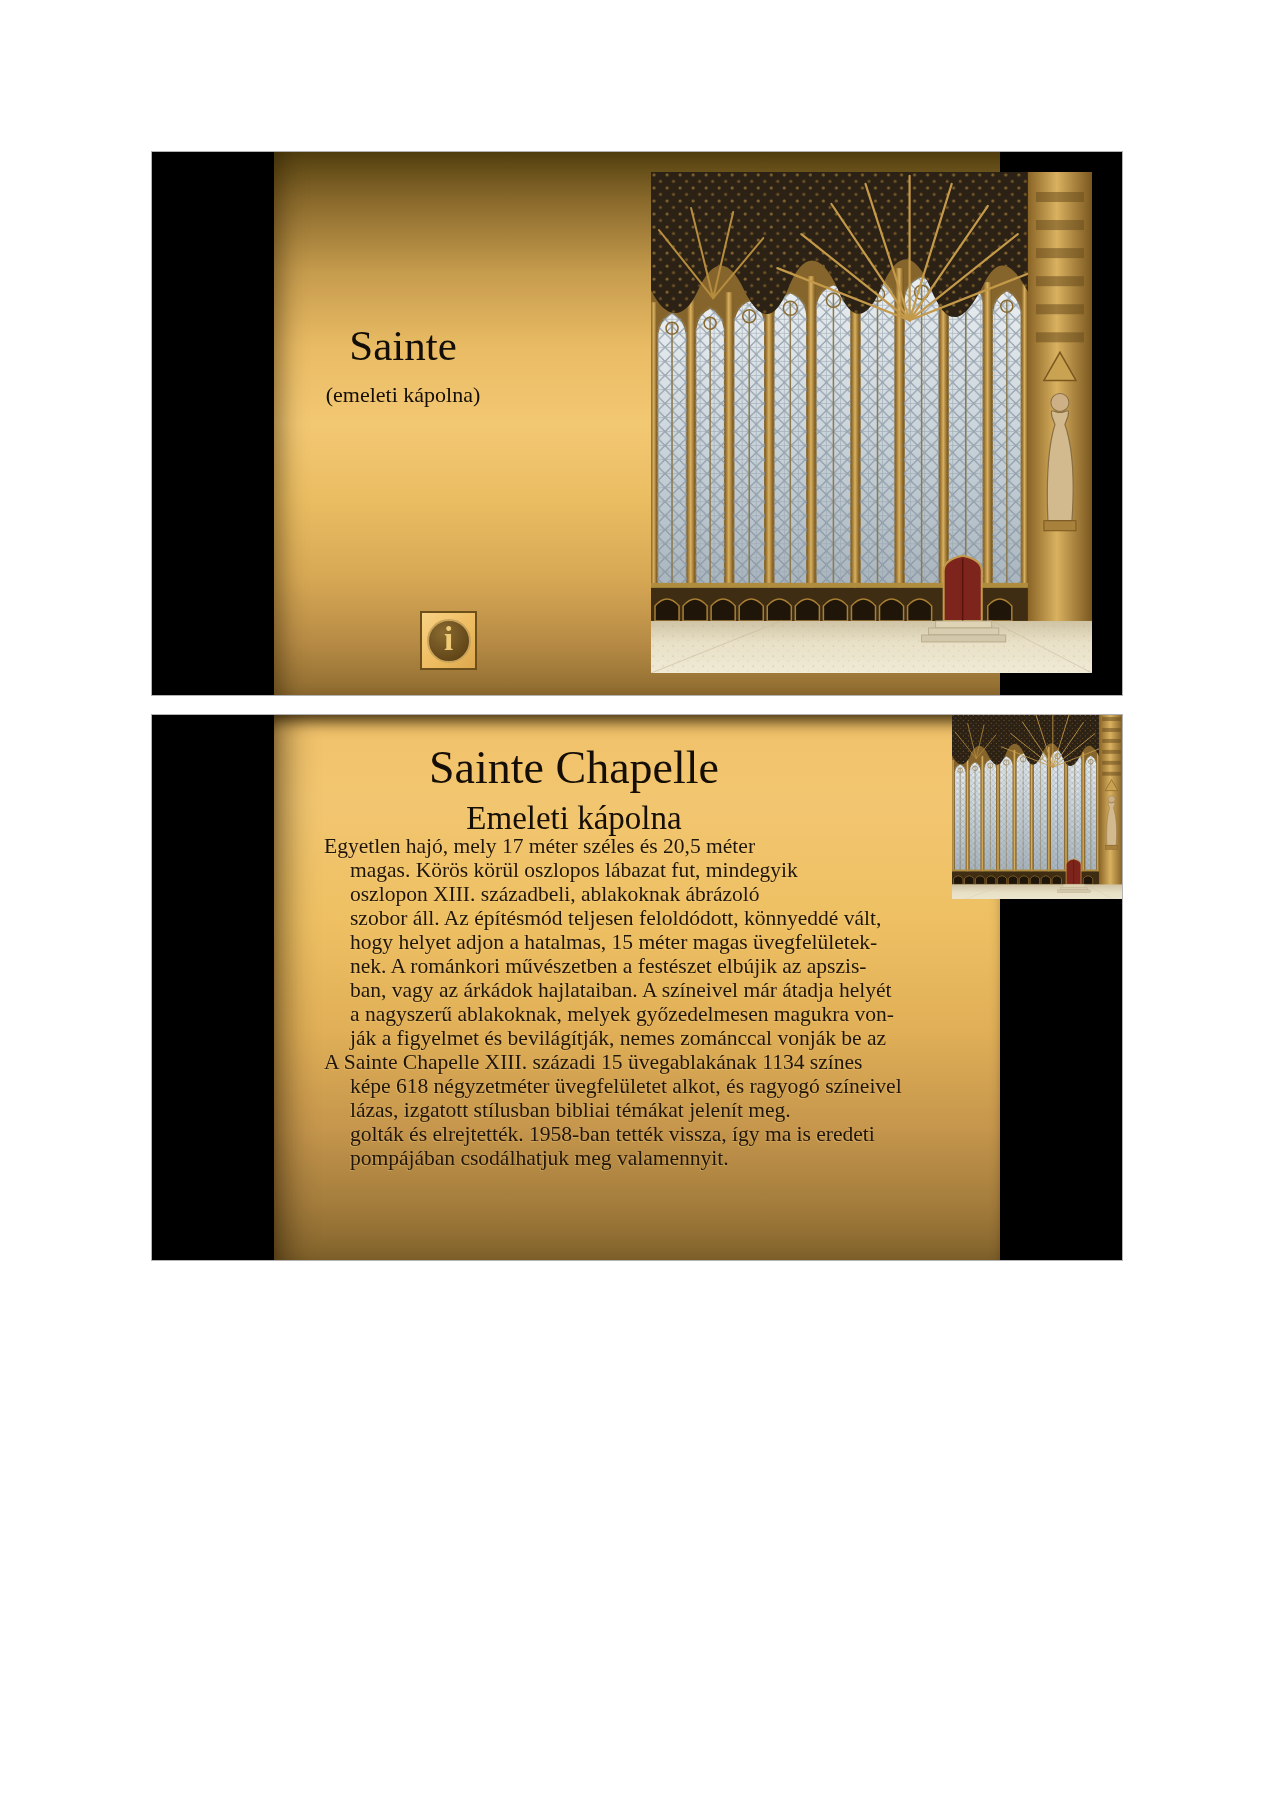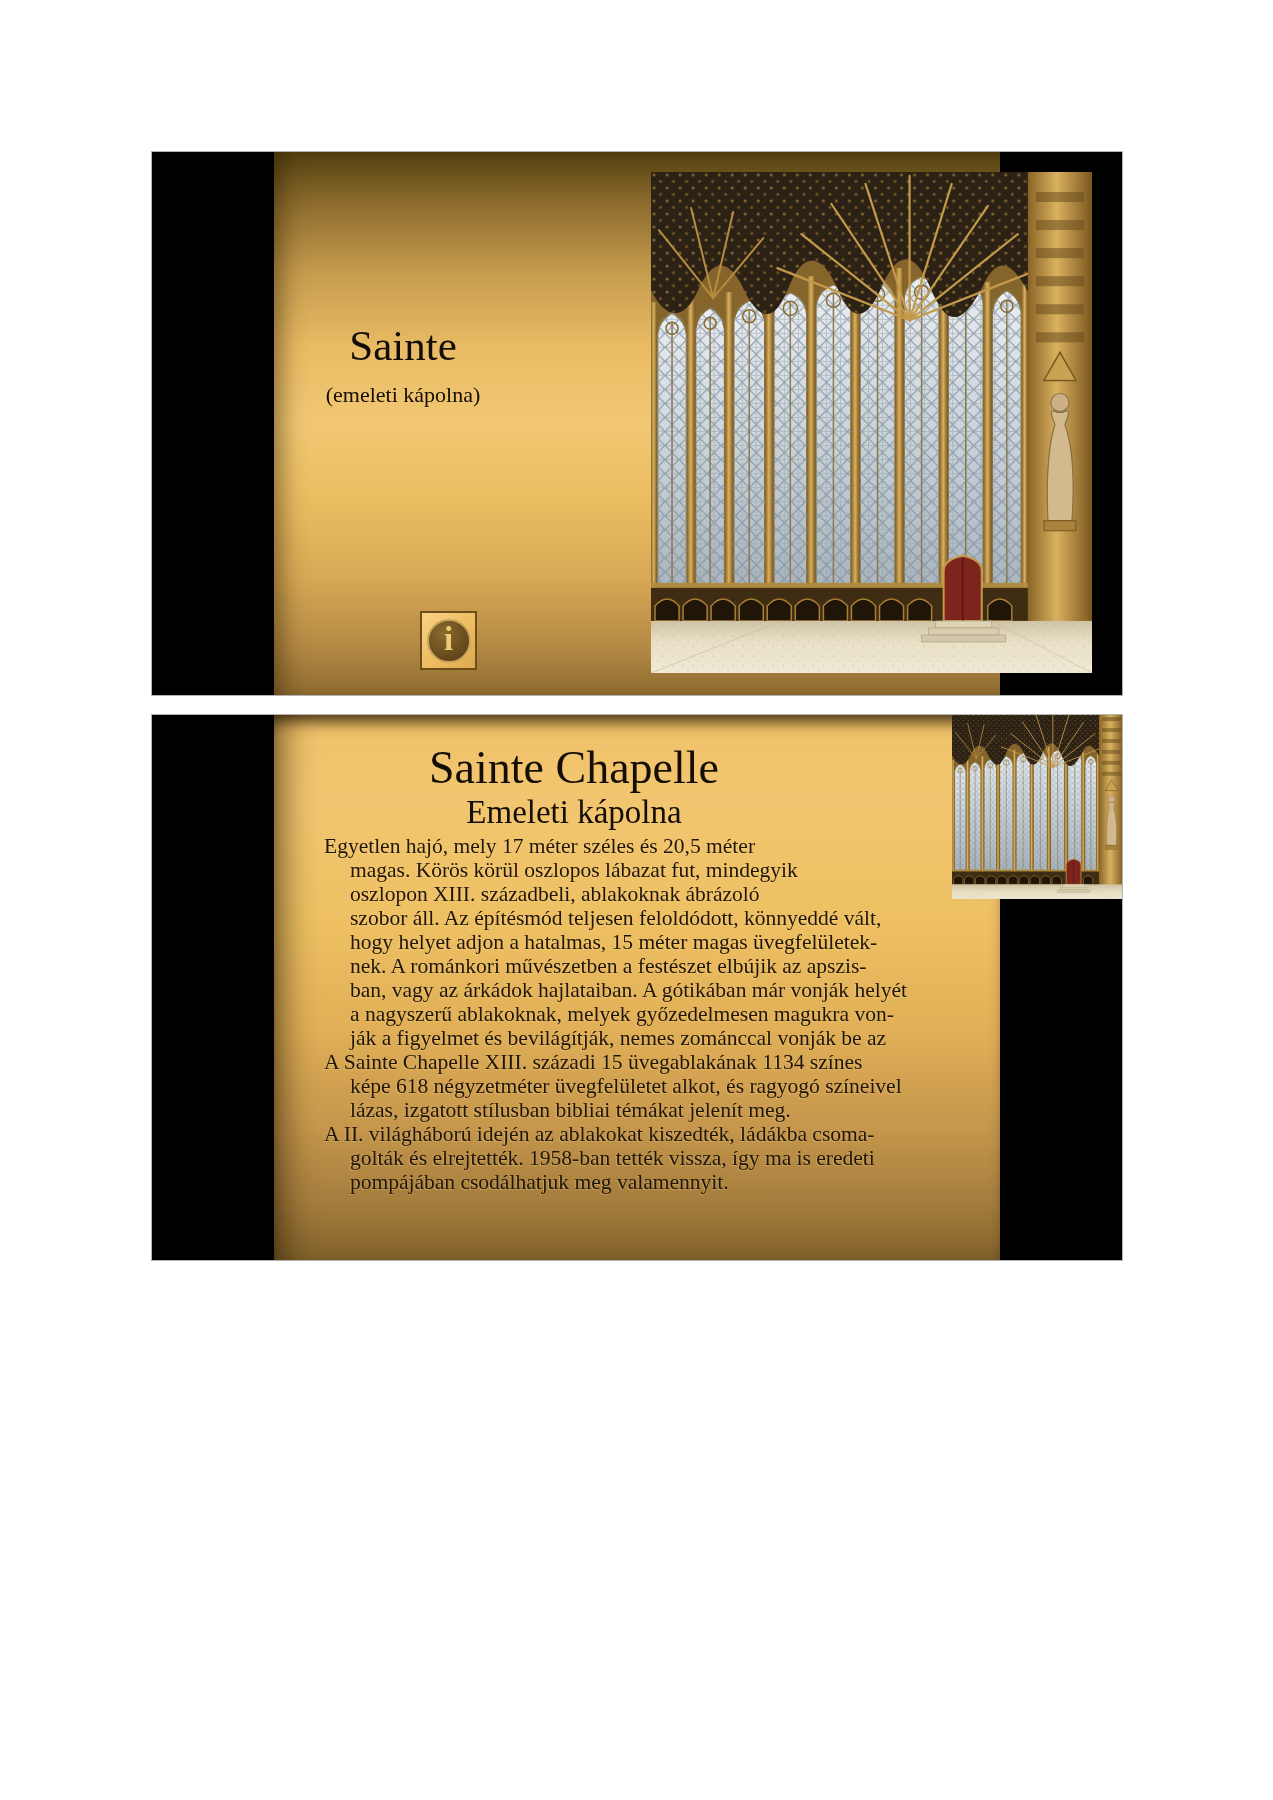--- a/index.html
+++ b/index.html
@@ -69,21 +69,21 @@
   }
   .info-i{
     font-family:"Liberation Serif", serif;
     font-weight:bold;font-size:33px;line-height:1;
     color:#efcb78;transform:translateY(-1px);
   }
 
   
   .title2wrap{position:absolute;left:0;top:30px;width:600px;text-align:center;color:#140e06;}
   .title2{font-size:46px;line-height:46px;}
-  .subtitle2{font-size:33px;line-height:38px;margin-top:2px;}
+  .subtitle2{font-size:33px;line-height:38px;margin-top:8px;}
 
   
   .body2{
     position:absolute;left:24px;top:119px;width:620px;
     font-size:21.5px;line-height:24px;color:#20150a;
     text-shadow:-1px 1px 0 rgba(255,228,150,.28);
     margin-left:26px;
   }
   .body2 .line{white-space:nowrap;}
   .body2 .line.cont{margin-left:26px;}
@@ -444,27 +444,26 @@
         <div class="subtitle2">Emeleti kápolna</div>
       </div>
 
       <div class="body2">
           <div class="line">Egyetlen hajó, mely 17 méter széles és 20,5 méter</div>
           <div class="line cont">magas. Körös körül oszlopos lábazat fut, mindegyik</div>
           <div class="line cont">oszlopon XIII. századbeli, ablakoknak ábrázoló</div>
           <div class="line cont">szobor áll. Az építésmód teljesen feloldódott, könnyeddé vált,</div>
           <div class="line cont">hogy helyet adjon a hatalmas, 15 méter magas üvegfelületek-</div>
           <div class="line cont">nek. A románkori művészetben  a festészet elbújik az apszis-</div>
-          <div class="line cont">ban, vagy az árkádok hajlataiban. A gótikában már vonják helyét</div>
+          <div class="line cont">ban, vagy az árkádok hajlataiban. A színeivel már átadja helyét</div>
           <div class="line cont">a nagyszerű ablakoknak, melyek győzedelmesen magukra von-</div>
           <div class="line cont">ják a figyelmet és bevilágítják, nemes zománccal vonják be az</div>
           <div class="line">A Sainte Chapelle XIII. századi 15 üvegablakának 1134 színes</div>
           <div class="line cont">képe 618 négyzetméter üvegfelületet alkot, és ragyogó színeivel</div>
           <div class="line cont">lázas, izgatott stílusban bibliai témákat jelenít meg.</div>
-          <div class="line">A II. világháború idején az ablakokat kiszedték, ládákba csoma-</div>
           <div class="line cont">golták és elrejtették. 1958-ban tették vissza, így ma is eredeti</div>
           <div class="line cont">pompájában csodálhatjuk meg valamennyit.</div>
         </div>
 
     </div>
   </section>
 
 </div>
 
 </body></html>

